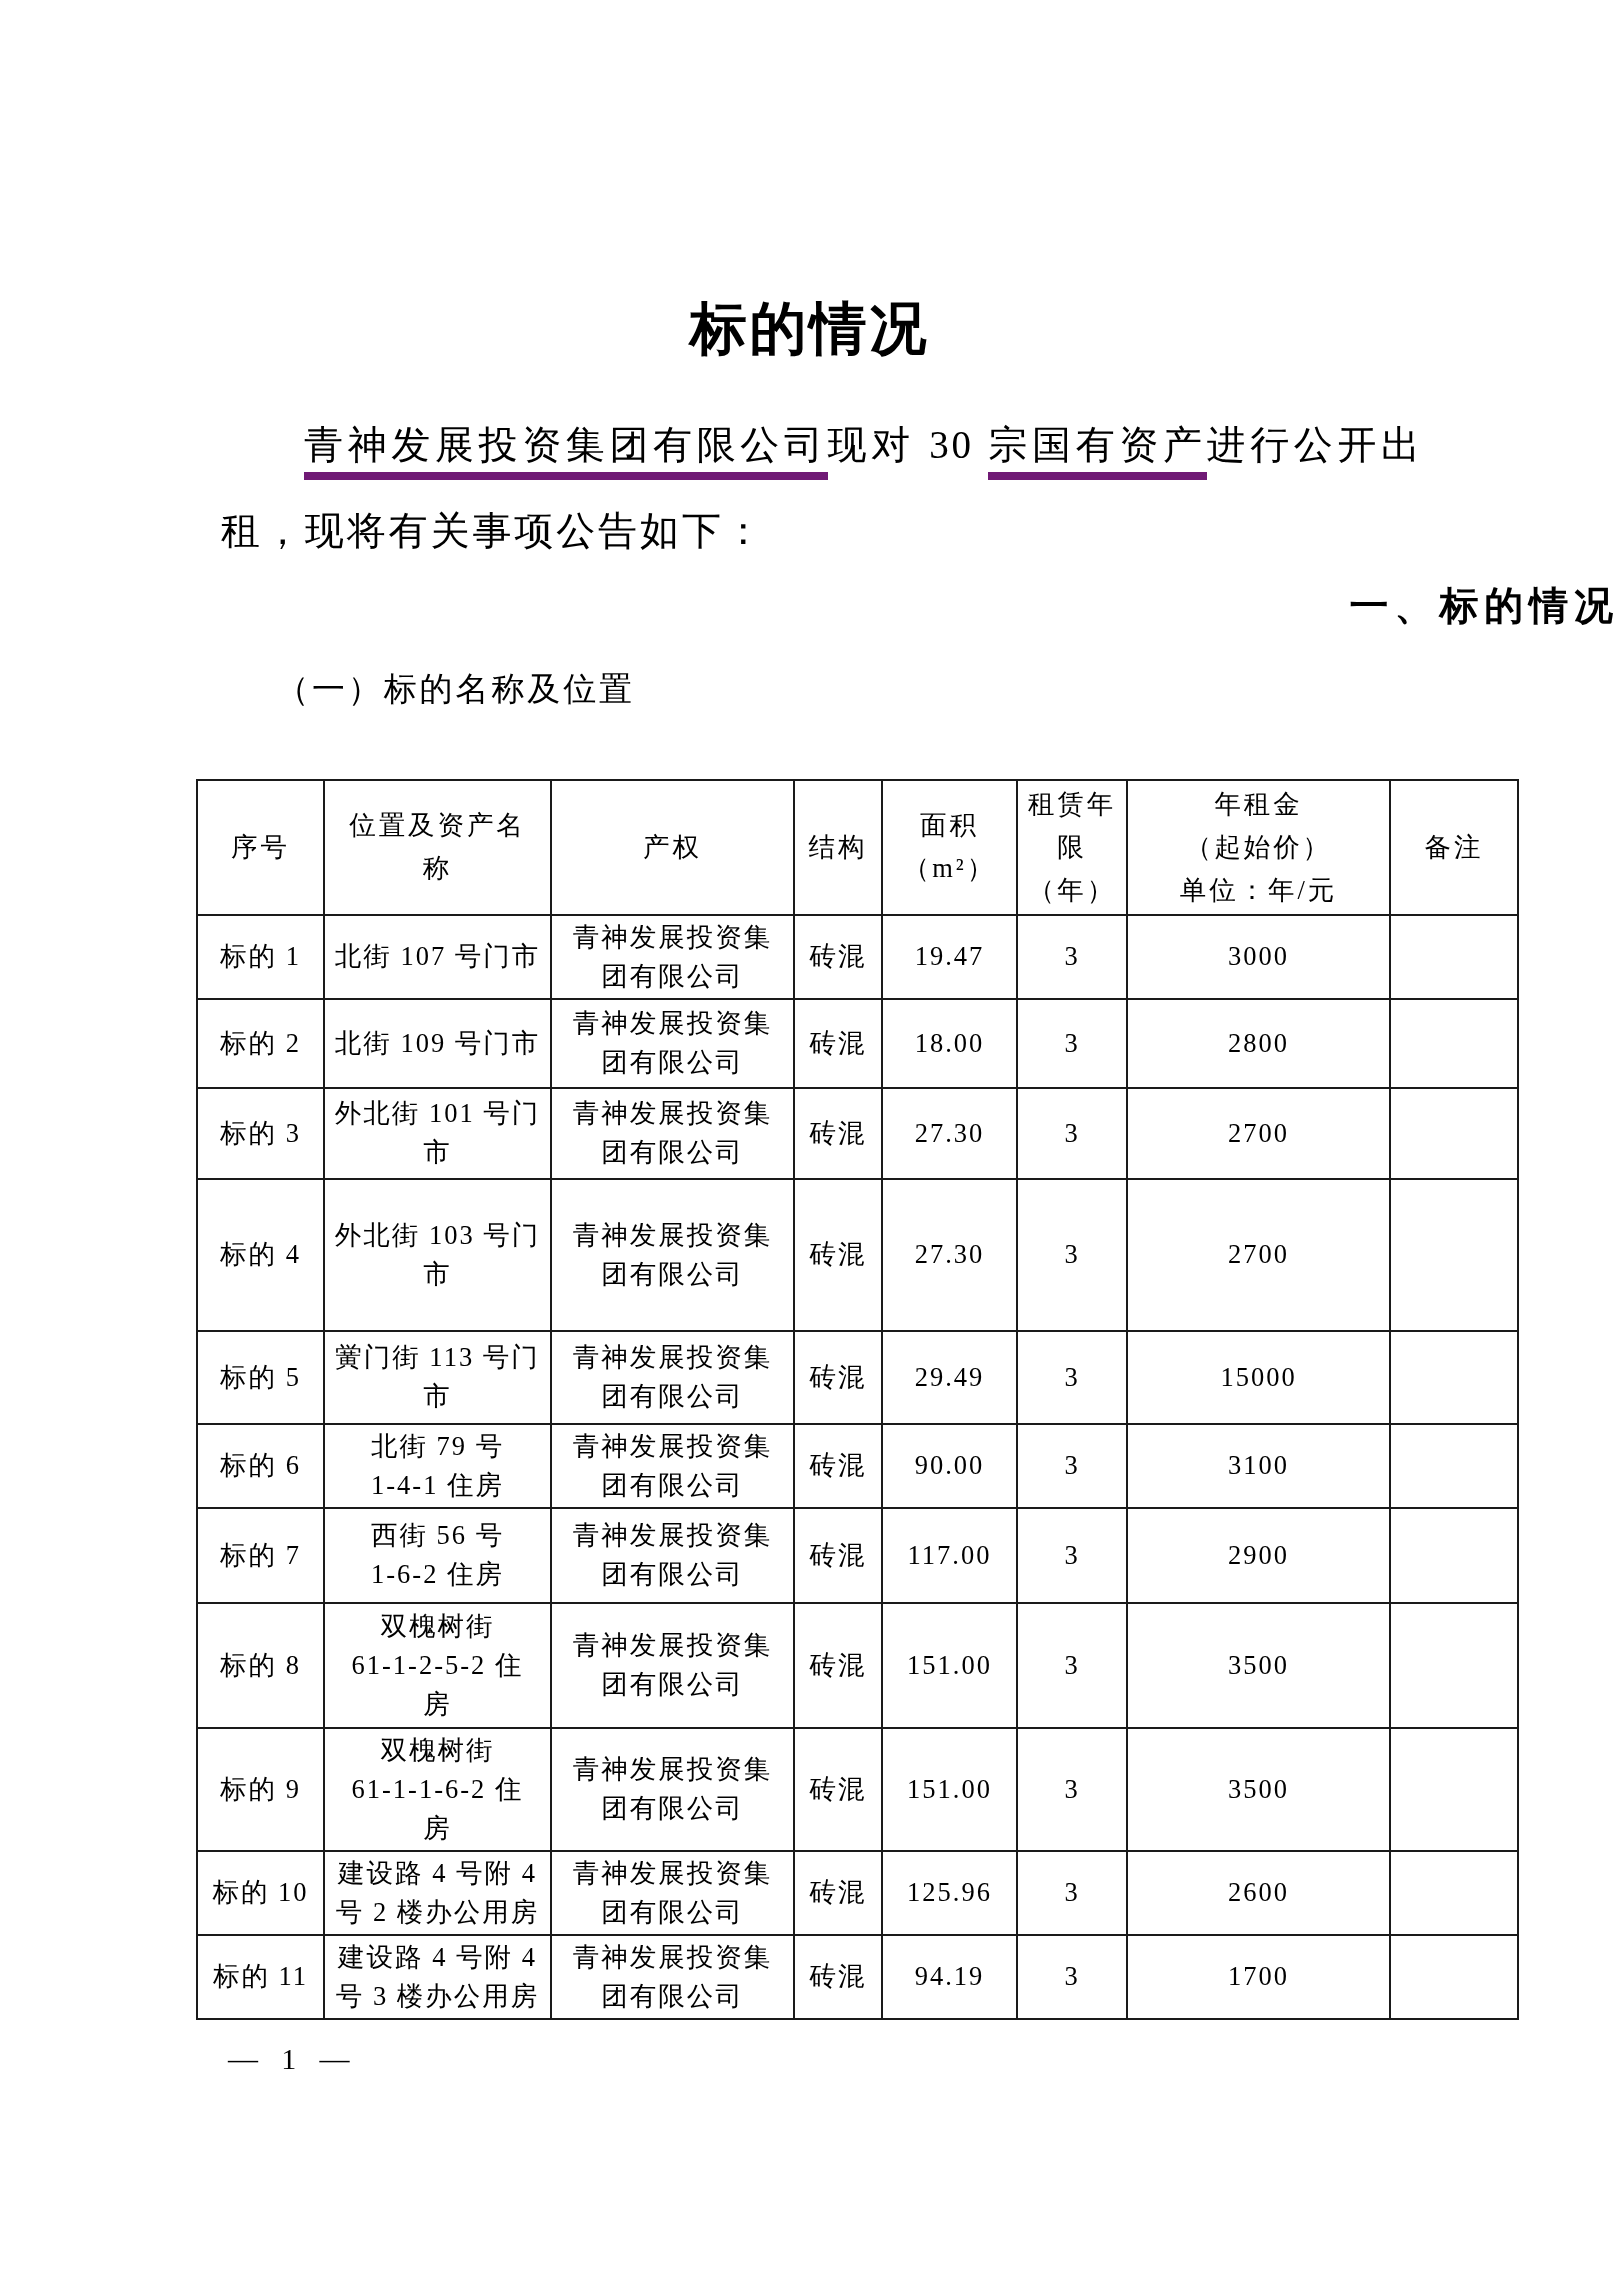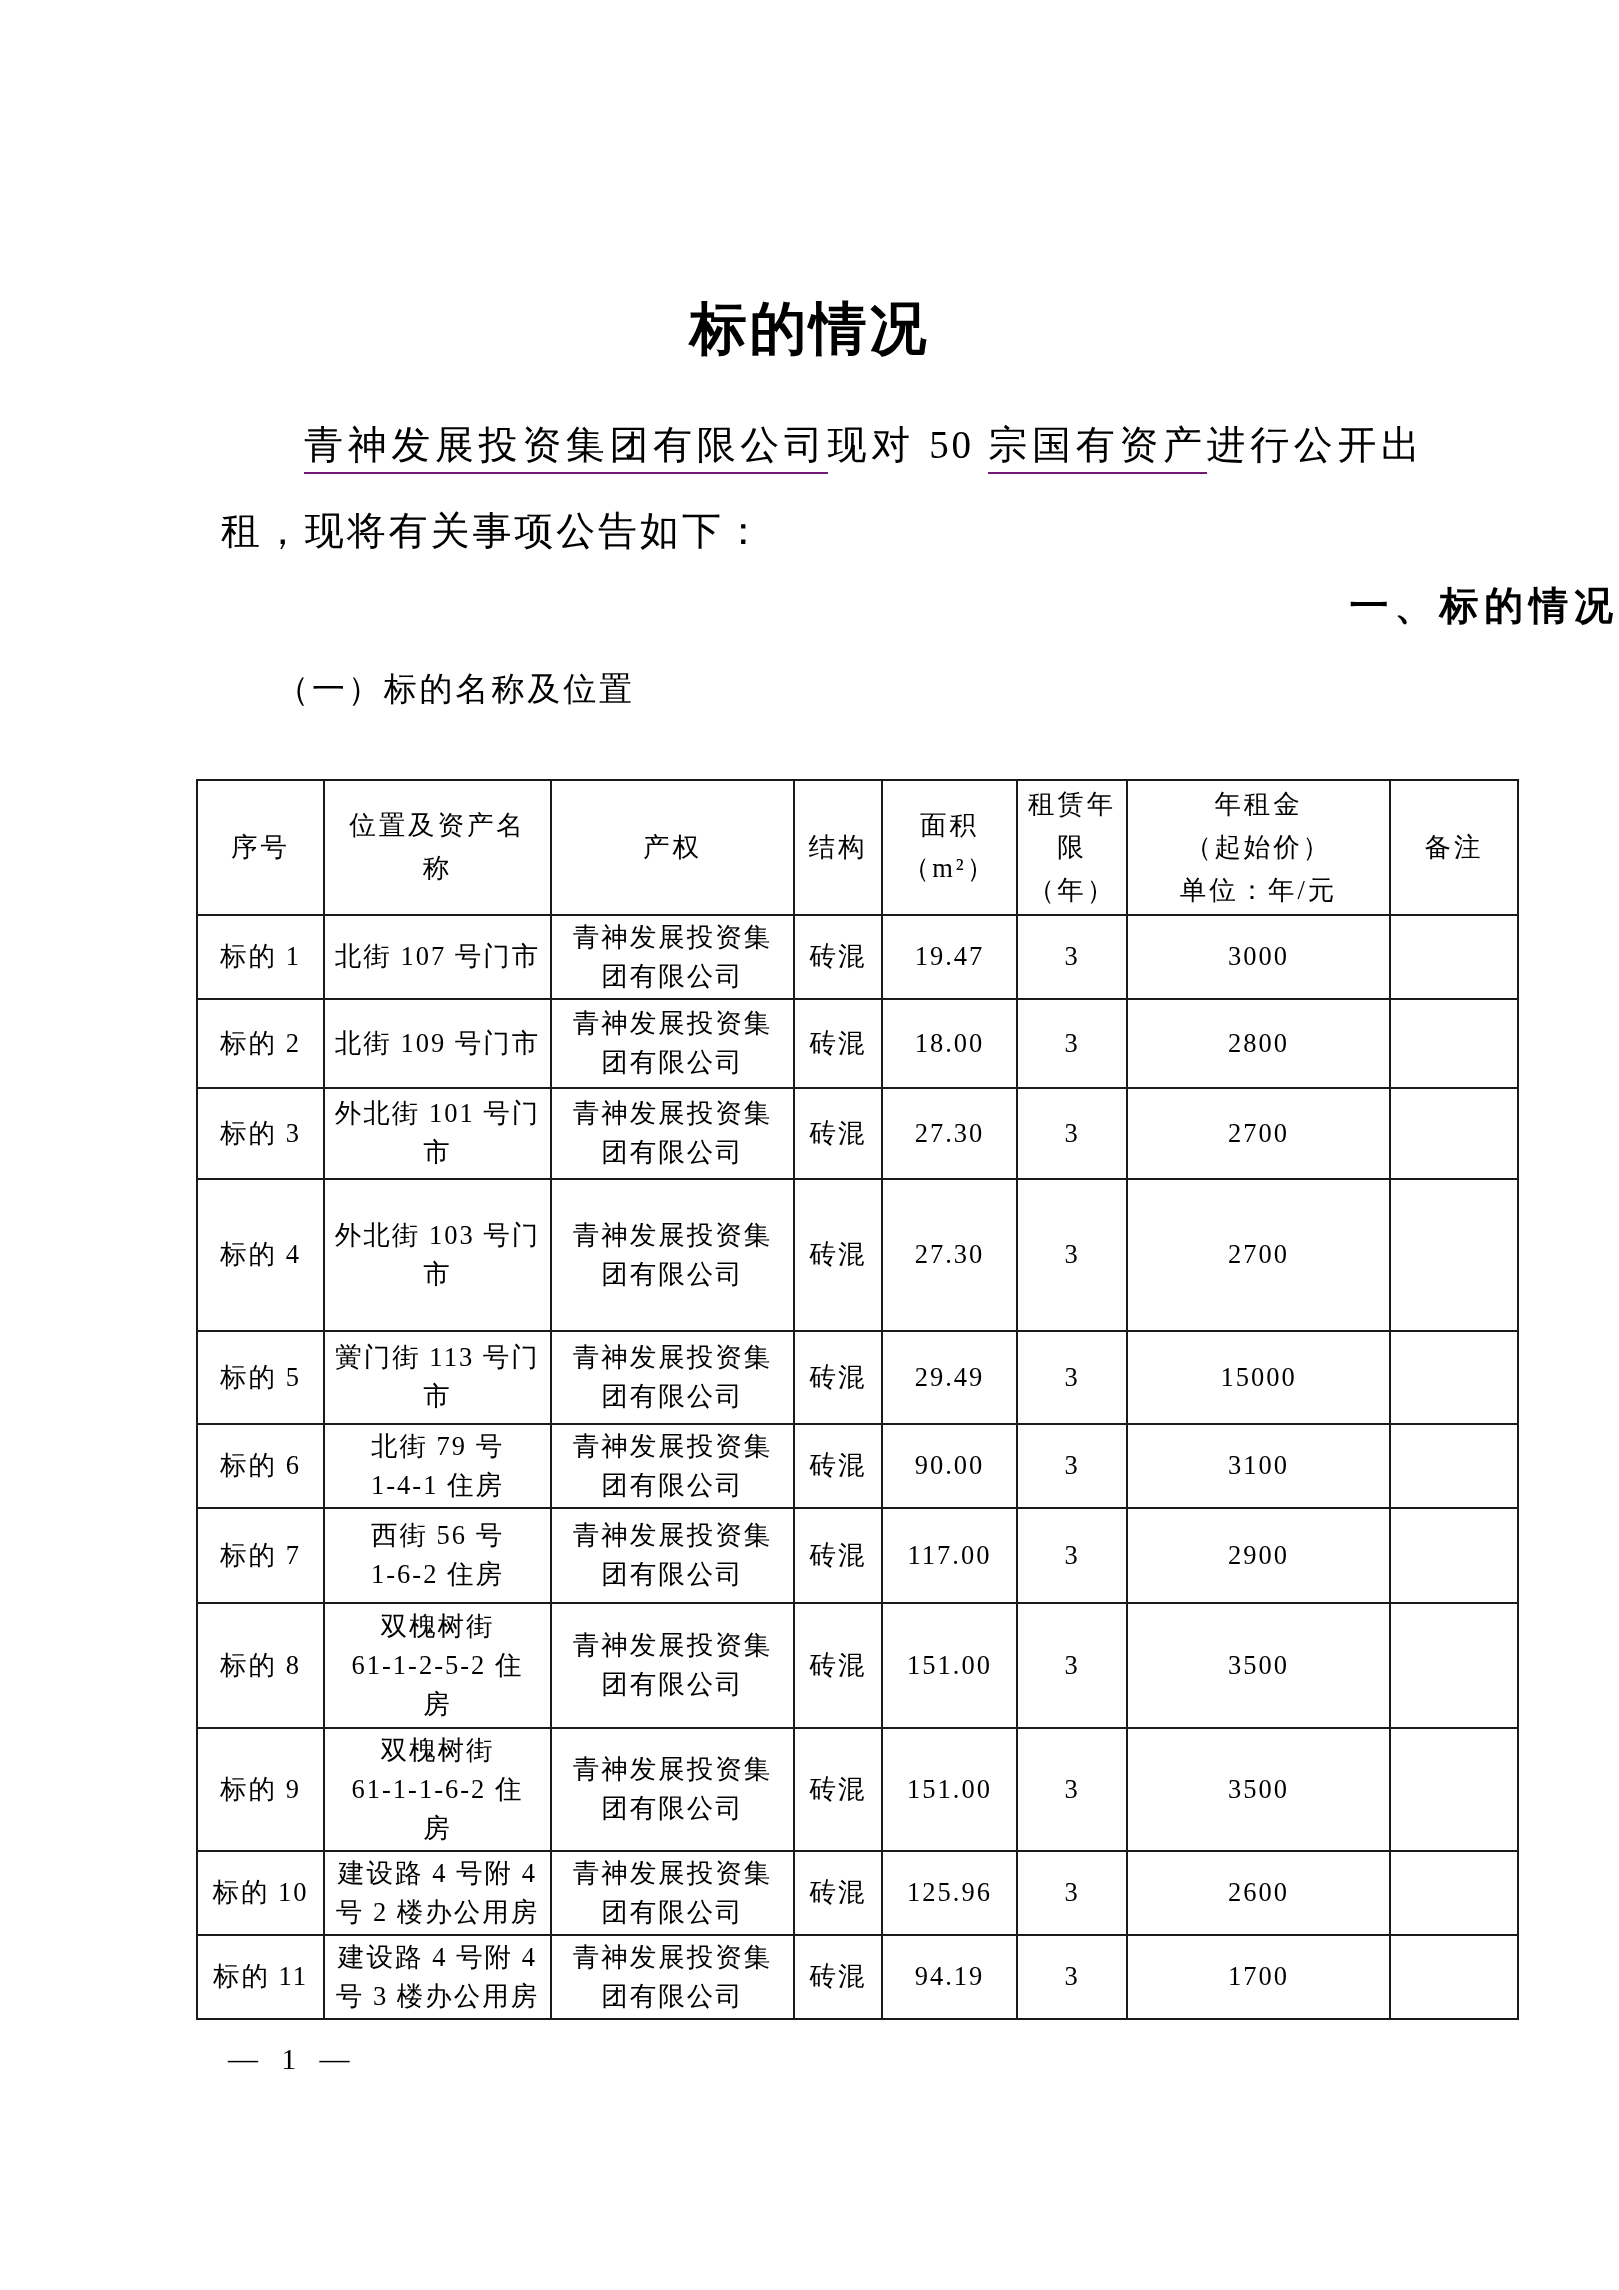--- a/index.html
+++ b/index.html
@@ -23,21 +23,21 @@
   }
   .intro {
     margin: 39px 196px 0 221px;
     font-size: 39px;
     line-height: 86px;
     letter-spacing: 2.9px;
     text-indent: 83px;
     text-align: justify;
   }
   .u {
-    border-bottom: 2px solid #701a75;
+    border-bottom: 8px solid #701a75;
     padding-bottom: 5.9px;
     margin-top: 14px;
   }
   .sec-heading {
     margin: 7.8px 0 0 304px;
     font-size: 39px;
     line-height: 47px;
     font-weight: bold;
     letter-spacing: 5.9px;
     font-family: "Liberation Sans", "DejaVu Sans", sans-serif;
@@ -102,21 +102,21 @@
     letter-spacing: 2px;
   }
 </style>
 </head>
 <body>
 
 <div class="page">
 
   <h1 class="doc-title">标的情况</h1>
 
-  <p class="intro"><span class="u">青神发展投资集团有限公司</span><span>现对 50 </span><span class="u">宗国有资产</span><span>进行公开出租，现将有关事项公告如下：</span></p>
+  <p class="intro"><span class="u">青神发展投资集团有限公司</span><span>现对 30 </span><span class="u">宗国有资产</span><span>进行公开出租，现将有关事项公告如下：</span></p>
 
   <h2 class="sec-heading">一、标的情况</h2>
 
   <h3 class="subsec-heading">（一）标的名称及位置</h3>
 
   <table class="assets">
     <colgroup>
       <col class="w-sn">
         <col class="w-name">
         <col class="w-owner">

